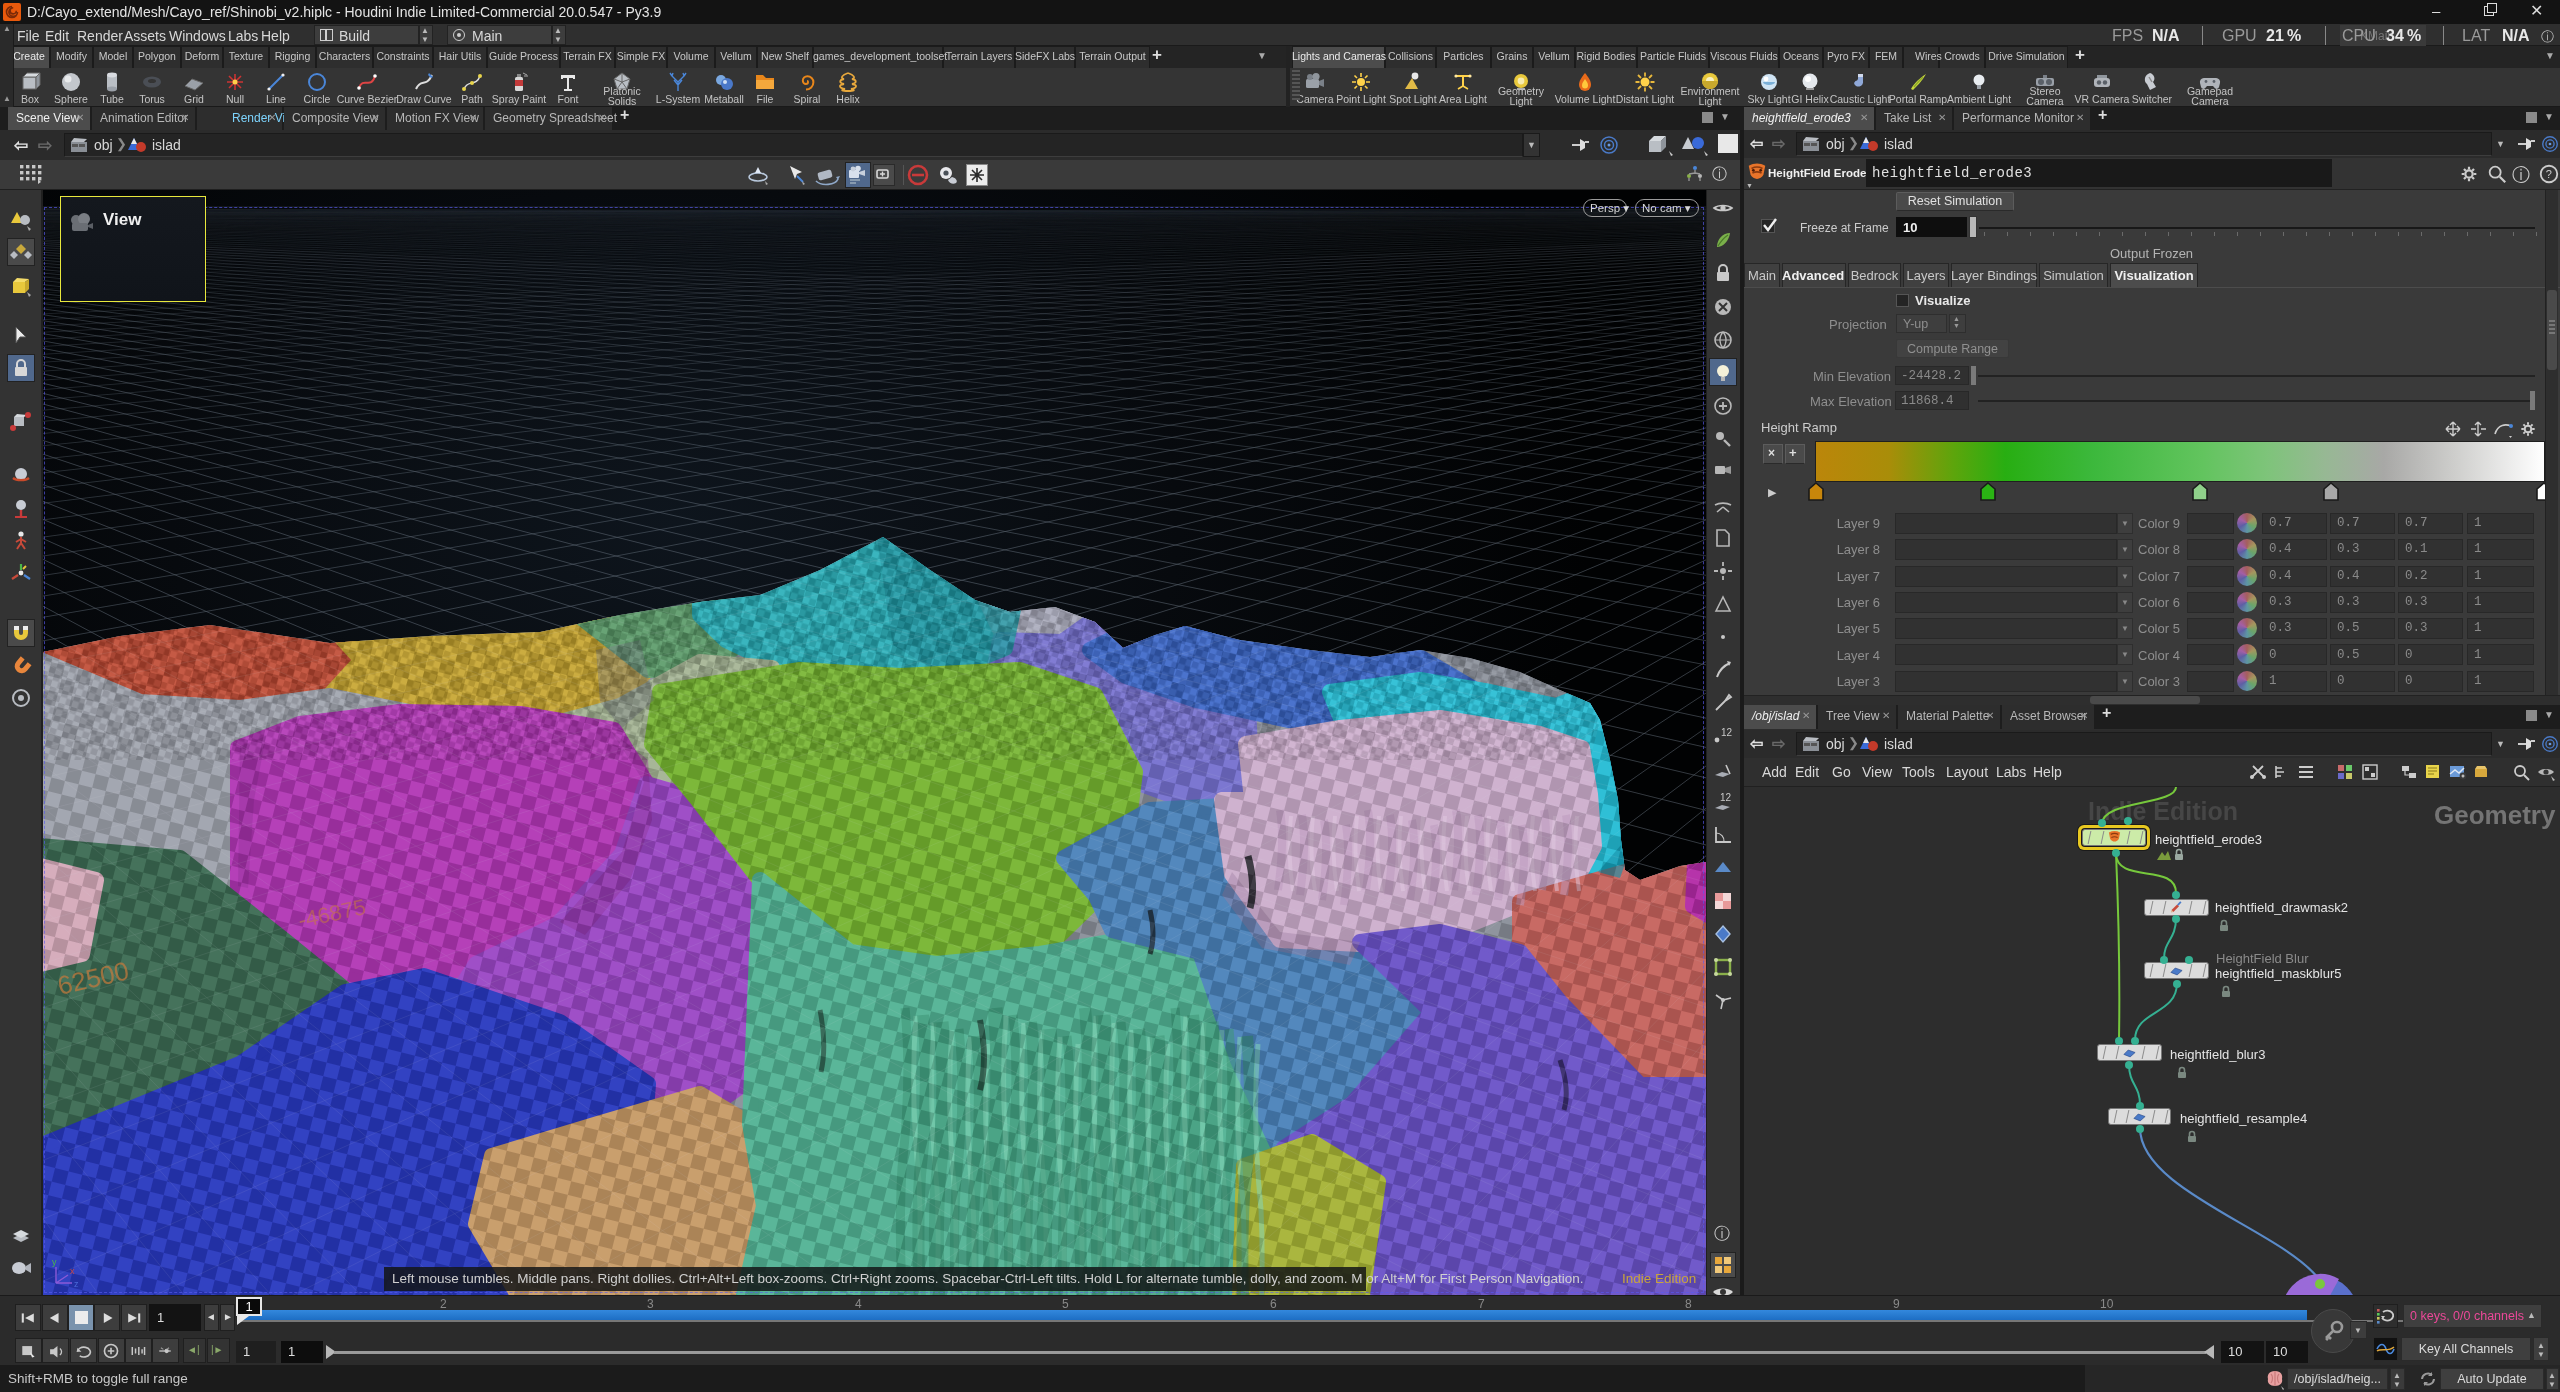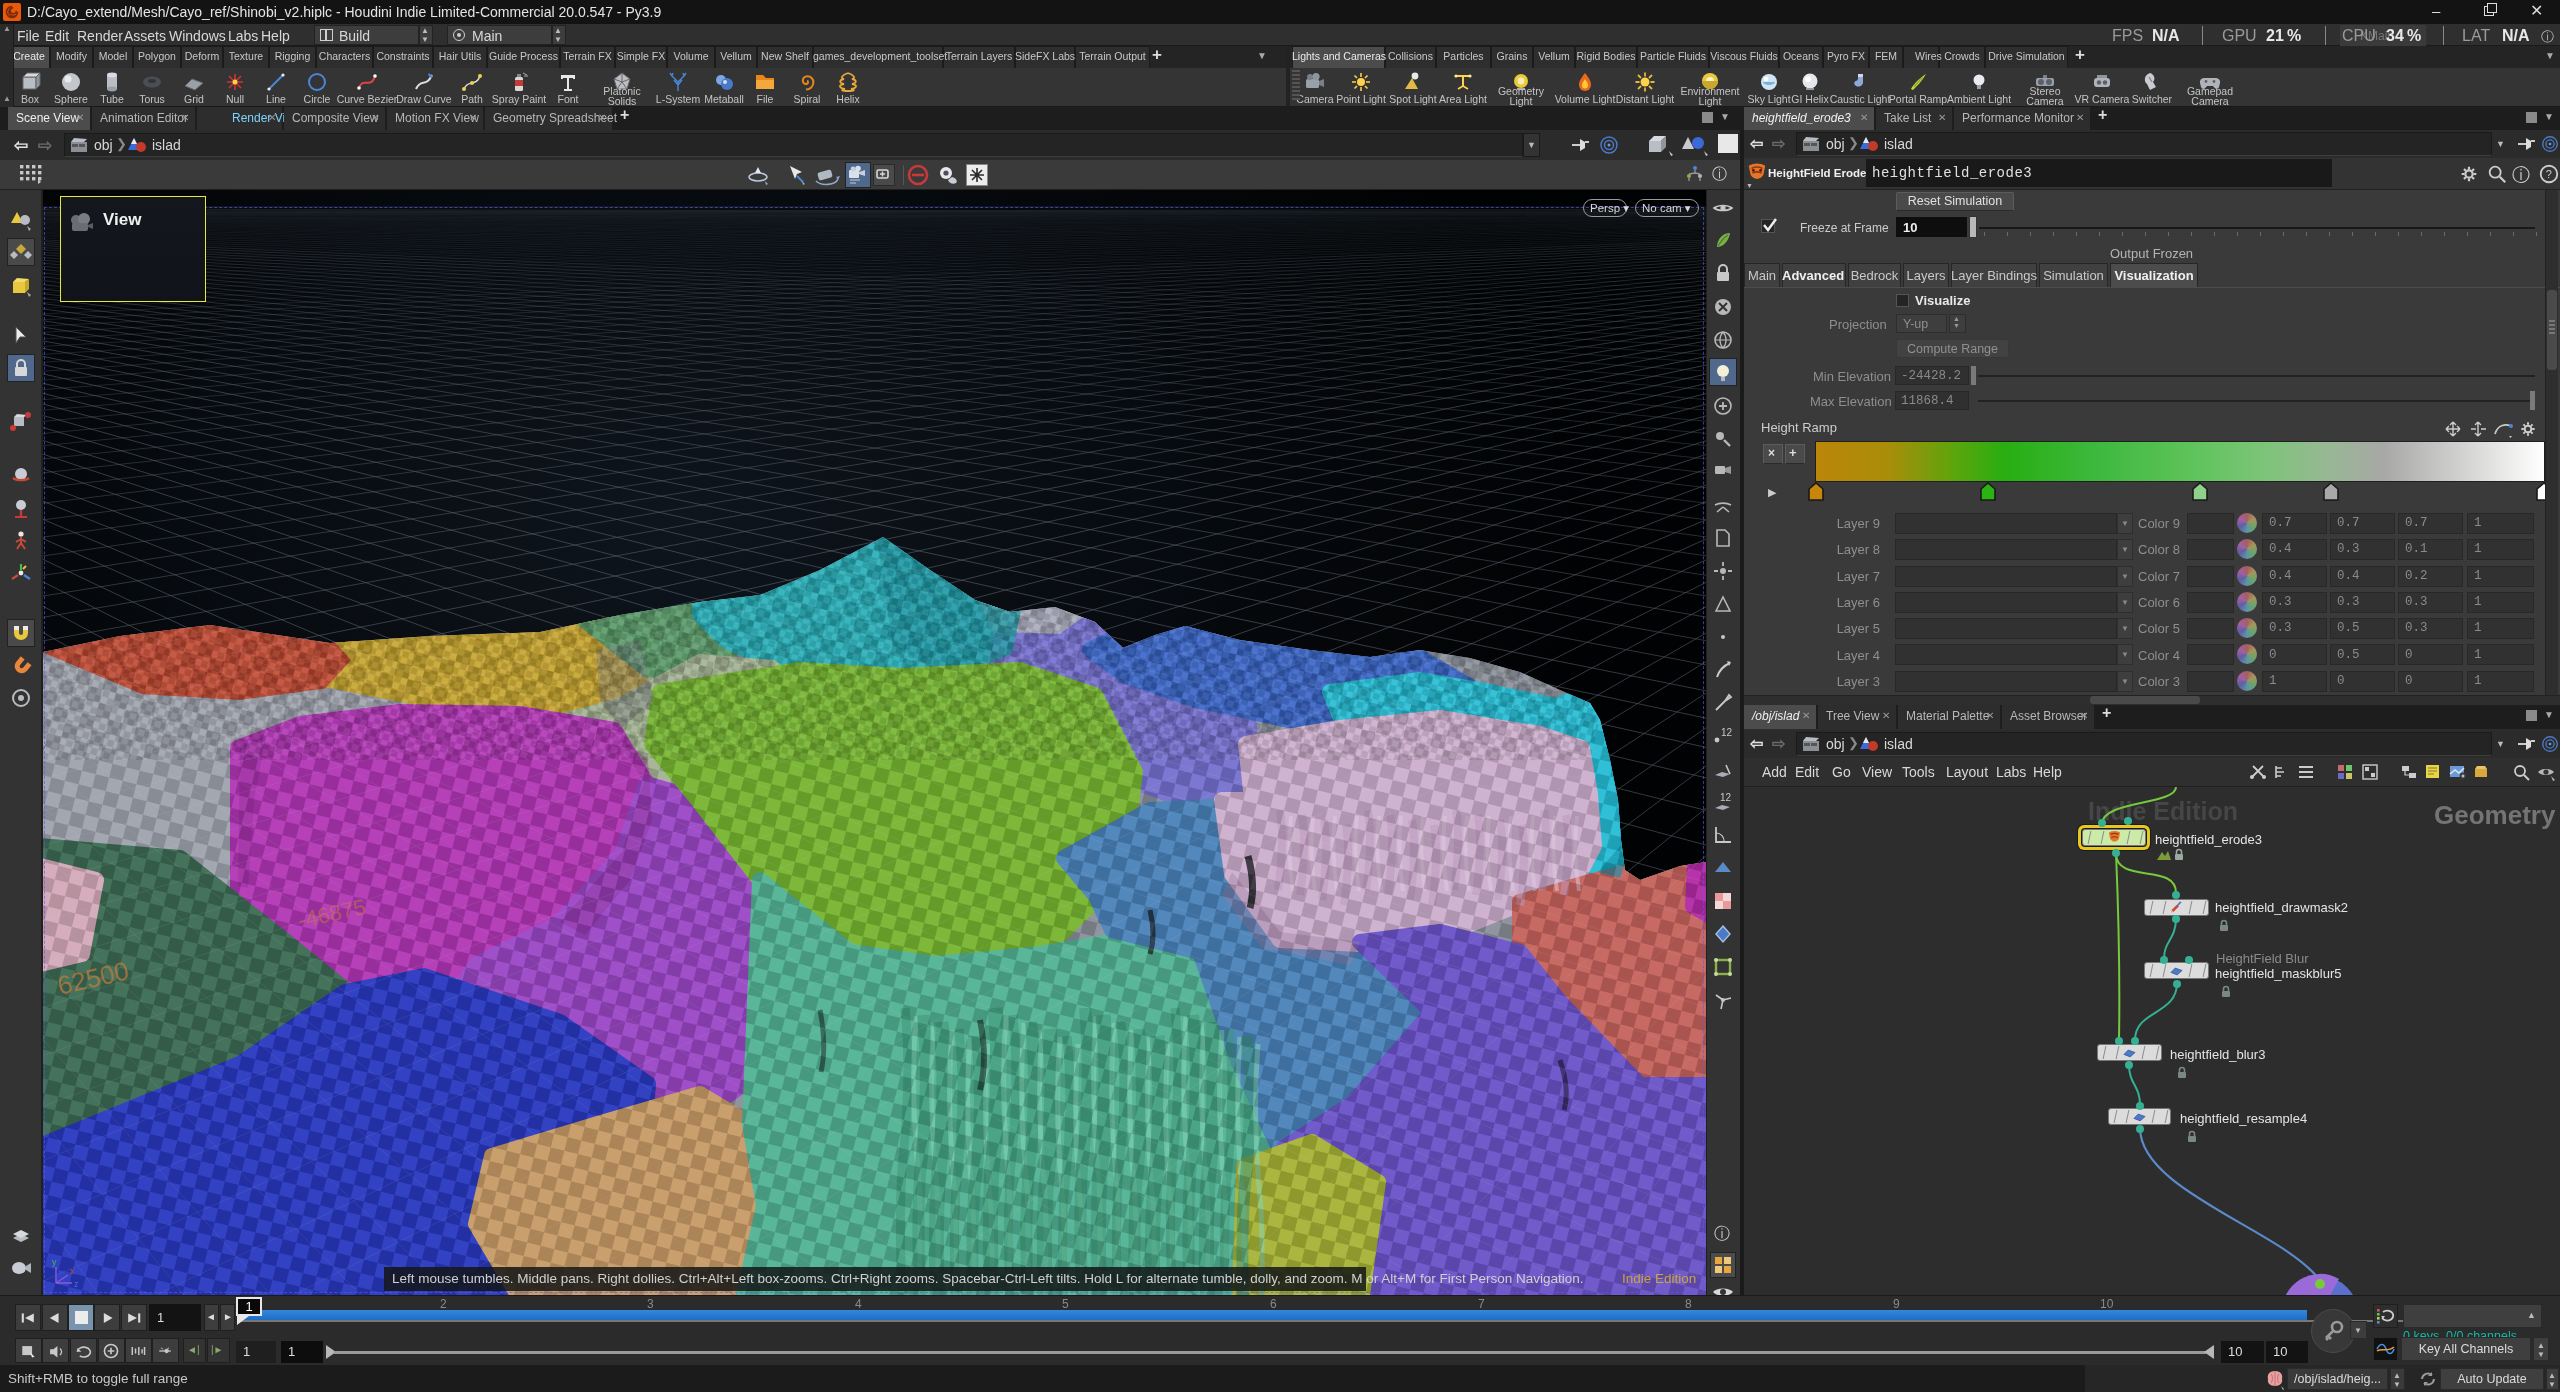--- a/index.html
+++ b/index.html
@@ -1937,21 +1937,21 @@
 <div class="abs" style="left:2373px;top:1304px;width:25px;height:24px;background:#2e2e2e;border:1px solid #1f1f1f;"></div>
 <svg class="abs" style="left:2375px;top:1306px" width="21" height="20" viewBox="0 0 21 20">
       <rect x="2" y="3" width="2.6" height="2.6" fill="#c85a5a"></rect>
       <rect x="2" y="7" width="2.6" height="2.6" fill="#5ac85a"></rect>
       <rect x="2" y="11" width="2.6" height="2.6" fill="#c8c85a"></rect>
       <rect x="2" y="15" width="2.6" height="2.6" fill="#5a8ac8"></rect>
       <path d="M8 6 a6 5 0 1 1 -1 6" fill="none" stroke="#ccc" stroke-width="1.8"></path>
       <path d="M6 10l2 3 2-3z" fill="#ccc"></path>
     </svg>
 <div class="abs" style="left:2403px;top:1304px;width:139px;height:24px;background:#3f3f3f;border:1px solid #2a2a2a;"></div>
-<div class="txt" style="left:2403px;top:1309px;width:128px;font-size:12.5px;color:#14b8a6;margin-top:20px;">0 keys, 0/0 channels</div>
+<div class="txt" style="left:2403px;top:1309px;width:128px;text-align:center;font-size:12.5px;color:#ec4899;">0 keys, 0/0 channels</div>
 <div class="txt" style="left:2527px;top:1310px;font-size:9px;color:#bbb;">▲</div>
 <div class="abs" style="left:2373px;top:1337px;width:25px;height:24px;background:#111;border:1px solid #2a2a2a;"></div>
 <svg class="abs" style="left:2375px;top:1339px" width="21" height="20" viewBox="0 0 21 20">
       <path d="M2 10 C5 4 9 4 11 10 C13 16 17 16 19 10" stroke="#4a8ae0" stroke-width="1.6" fill="none"></path>
       <path d="M2 12 C6 9 14 13 19 8" stroke="#e0a83c" stroke-width="1.4" fill="none"></path>
     </svg>
 <div class="abs" style="left:2401px;top:1337px;width:130px;height:24px;background:#3f3f3f;border:1px solid #2a2a2a;"></div>
 <div class="txt" style="left:2401px;top:1342px;width:130px;text-align:center;font-size:12.5px;color:#dcdcdc;">Key All Channels</div>
 <div class="abs" style="left:2533px;top:1337px;width:16px;height:24px;background:#3f3f3f;border:1px solid #2a2a2a;"></div>
 <div class="txt" style="left:2537px;top:1341px;font-size:8px;color:#bbb;">▲<br>▼</div>

